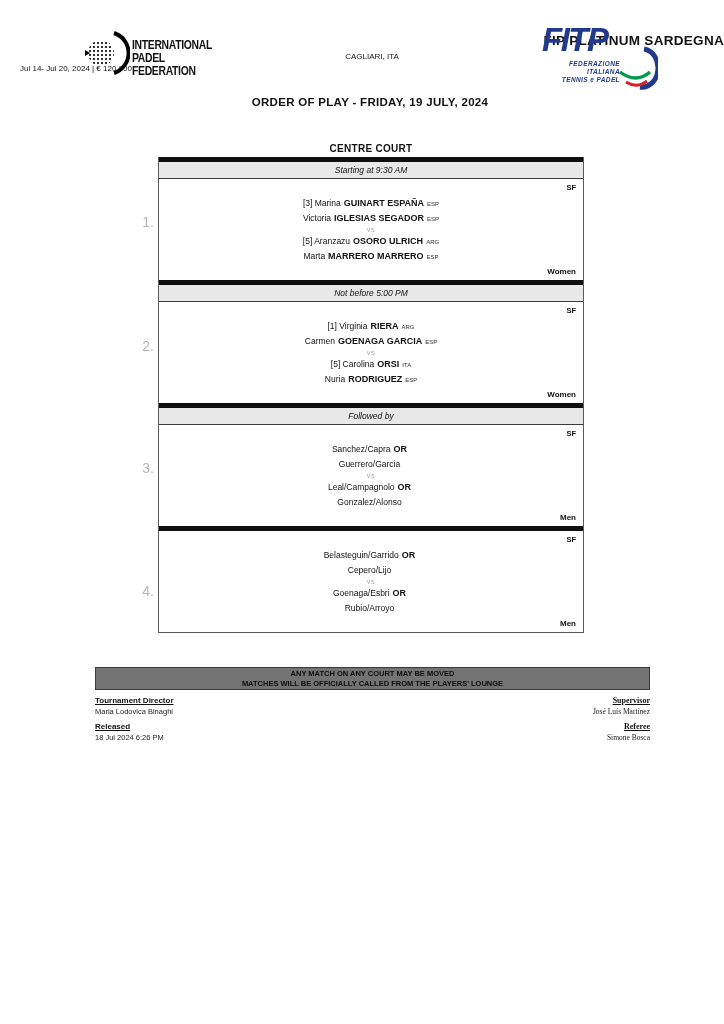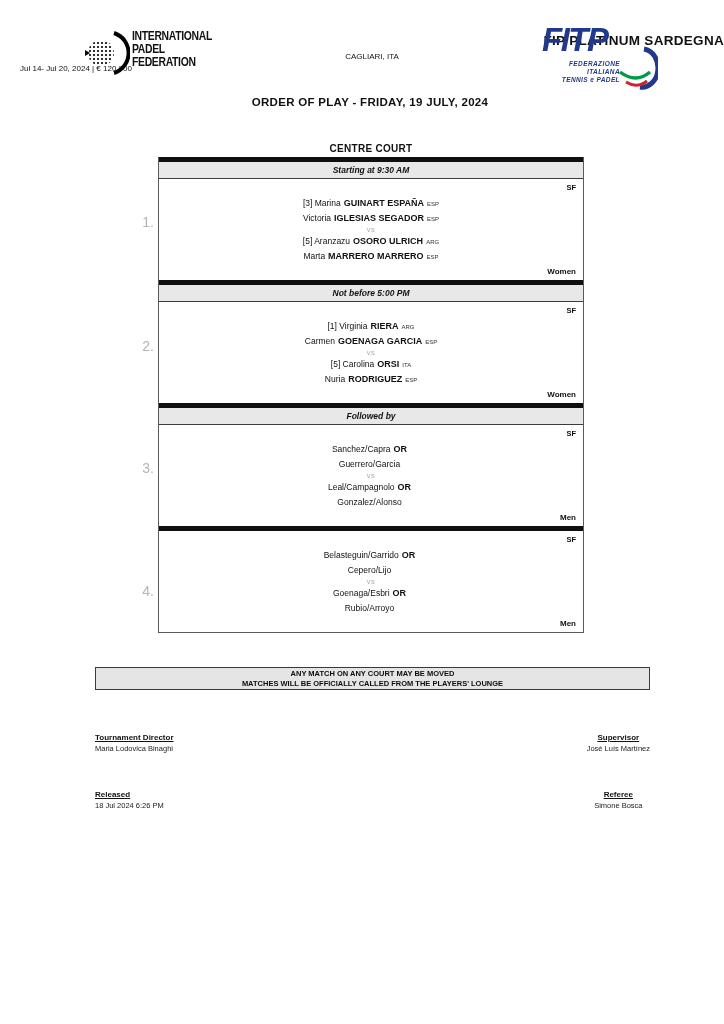--- a/index.html
+++ b/index.html
@@ -3,21 +3,21 @@
 <meta charset="utf-8">
 <style>
   html,body { margin:0; padding:0; }
   body {
     width:724px; height:1024px; background:#ffffff;
     font-family:"Liberation Sans", sans-serif; color:#111;
     position:relative; overflow:hidden;
   }
 
   
-  .ipf-logo { position:absolute; left:84px; top:29px; display:flex; align-items:flex-start; }
+  .ipf-logo { position:absolute; left:84px; top:29px; display:flex; align-items:flex-end; }
   .ipf-mark { width:46px; height:48px; }
   .ipf-text {
     font-weight:700; font-size:13px; line-height:13px; letter-spacing:-0.4px;
     transform:scaleX(0.8); transform-origin:left center; white-space:nowrap; margin-left:2px;
   }
   .t-name  { position:absolute; left:20px; right:0; top:33px; text-align:right;
              font-size:13.5px; font-weight:700; letter-spacing:0.3px; }
   .t-loc   { position:absolute; left:20px; right:0; top:52px; text-align:center; font-size:8px; }
   .t-dates { position:absolute; left:20px; right:0; top:64px; text-align:left; font-size:8px; }
 
@@ -40,47 +40,47 @@
                  font-size:10px; font-weight:700; letter-spacing:0.3px; }
   .oop-table {
     position:absolute; left:158px; top:157px; width:426px;
     border-left:1.5px solid #5a5a5a; border-right:1.5px solid #5a5a5a;
     border-bottom:1.5px solid #5a5a5a; box-sizing:border-box;
   }
   .sep { height:5px; background:#0f0f0f; }
   .band {
     background:#e8e8e8; border-bottom:1px solid #3c3c3c; height:16px;
     display:flex; align-items:center; justify-content:center;
-    font-size:8.5px; font-weight:700; font-style:italic;
+    font-size:8.5px; font-weight:400; font-style:italic;
   }
   .m-content { position:relative; height:101px; background:#fff; }
   .round    { position:absolute; top:4px; right:7px; font-size:7.5px; font-weight:700; }
   .category { position:absolute; bottom:4px; right:7px; font-size:8px; font-weight:700; }
   .teams { position:absolute; top:17px; left:0; right:0; text-align:center; }
   .pline { font-size:8.5px; line-height:14px; white-space:nowrap; }
   .p-pre  { margin-right:3px; }
   .p-bold { font-weight:700; font-size:9px; margin-right:3px; }
   .p-bold:empty { margin-right:0; }
   .p-nat  { font-size:6px; color:#333; }
   .vs { font-size:5.5px; line-height:8px; color:#999; text-transform:uppercase; letter-spacing:0.5px; }
 
   .mnum { position:absolute; left:120px; width:34px; text-align:right;
           font-size:14px; color:#b5b5b5; }
   .mnum-1 { top:214px; } .mnum-2 { top:338px; } .mnum-3 { top:460px; } .mnum-4 { top:583px; }
 
   
   .notice {
     position:absolute; left:95px; top:667px; width:553px; height:21px;
-    background:#e5e5e5; border:1.5px solid #3a3a3a; box-sizing:content-box;
+    background:#737373; border:1.5px solid #3a3a3a; box-sizing:content-box;
     display:flex; flex-direction:column; align-items:center; justify-content:center;
     font-size:7.5px; font-weight:700; line-height:10px; color:#0c0c0c; text-align:center;
   }
   .foot-left  { position:absolute; left:95px;  top:696px; text-align:left; }
-  .foot-right { position:absolute; right:74px; top:696px; text-align:center; }
-  .f-label { font-size:8px; font-weight:700; text-decoration:underline; margin-bottom:2px;margin-top:37px; }
+  .foot-right { position:absolute; right:74px; top:696px; text-align:right;font-family:Liberation Serif, serif; }
+  .f-label { font-size:8px; font-weight:700; text-decoration:underline; margin-bottom:2px; }
   .f-value { font-size:7.5px; margin-bottom:6px; color:#222; }
 </style>
 </head>
 <body>
 
 <div class="ipf-logo">
   <svg class="ipf-mark" viewBox="0 0 46 48">
     <defs>
       <pattern id="ipfdots" width="4" height="4" patternUnits="userSpaceOnUse">
         <circle cx="2" cy="2" r="1.1" fill="#000"></circle>

